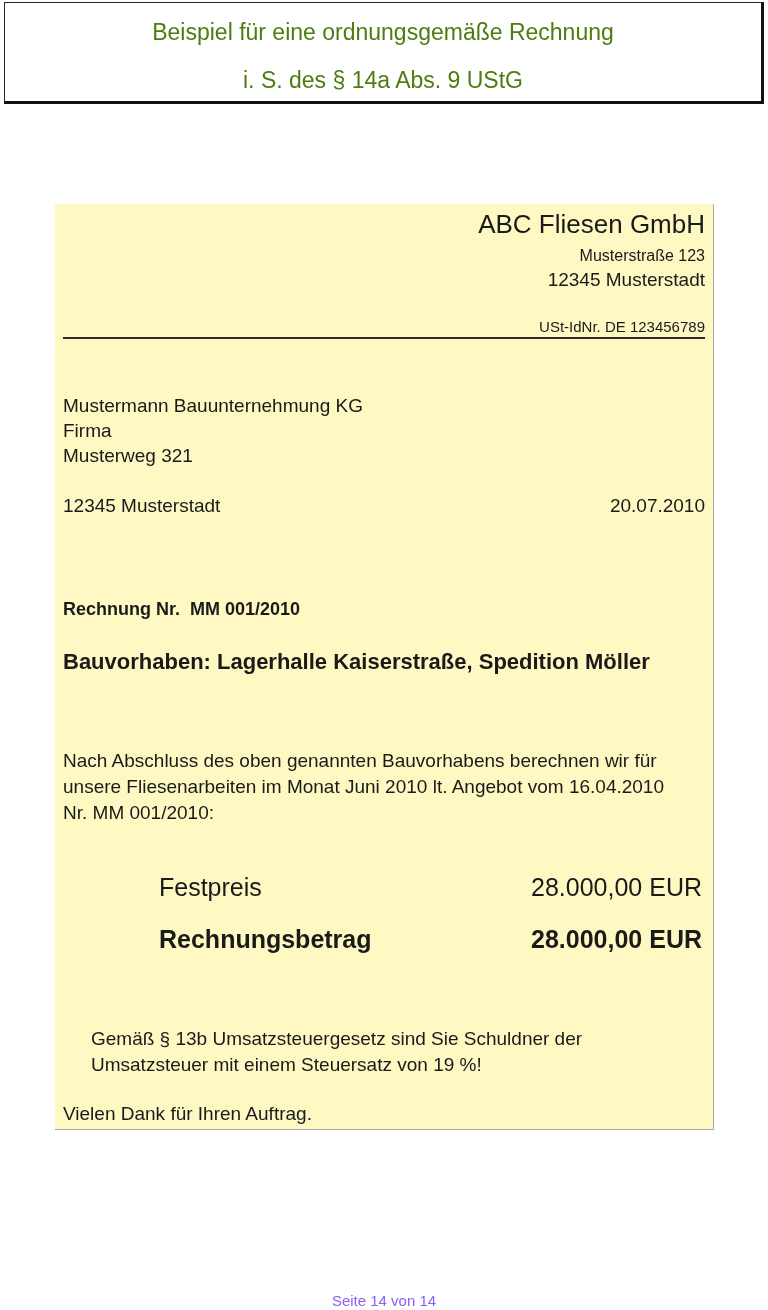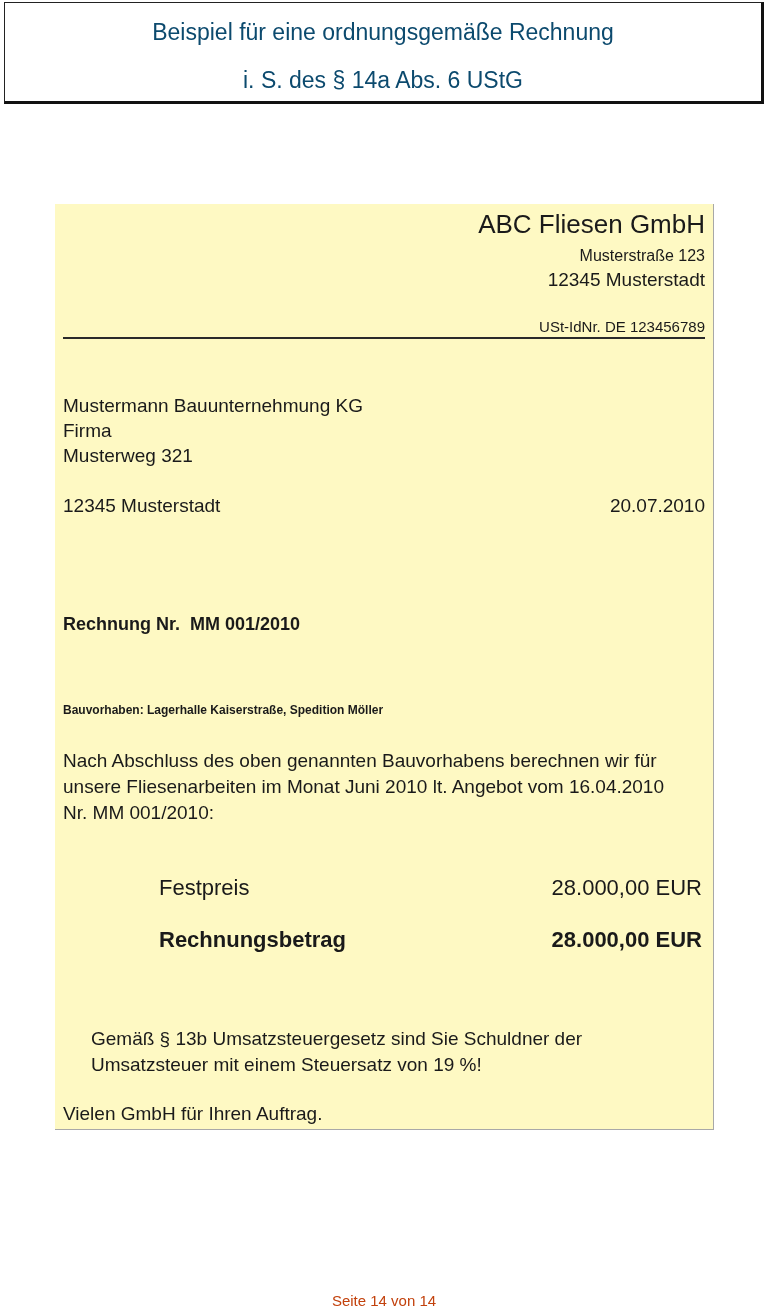--- a/index.html
+++ b/index.html
@@ -26,21 +26,21 @@
       border-bottom: 3px solid #111;
       background: #fff;
       text-align: center;
     }
     .title-line {
       position: absolute;
       left: 0;
       right: 0;
       font-size: 23px;
       line-height: 26px;
-      color: #0c4a6e;
+      color: #4d7c0f;
     }
     .title-line.l1 { top: 16px; }
     .title-line.l2 { top: 64px; }
 
     .invoice {
       position: absolute;
       left: 55px;
       top: 204px;
       width: 658px;
       height: 925px;
@@ -70,80 +70,80 @@
       left: 8px;
       right: 8px;
       top: 289px;
       font-size: 19px;
       line-height: 25px;
       display: flex;
       justify-content: space-between;
     }
     .bold { font-weight: bold; }
     .invoice-no { top: 393px; font-size: 18px; line-height: 24px; }
-    .project { top: 446px; font-size: 12px; line-height: 24px; margin-top: 48px; }
+    .project { top: 446px; font-size: 22px; line-height: 24px; }
     .intro { top: 544px; }
     .intro div { height: 26px; }
 
     .items {
       position: absolute;
       left: 104px;
       right: 11px;
       top: 671px;
-      font-size: 22px;
+      font-size: 25px;
       line-height: 25px;
     }
     .item-row {
       display: flex;
       justify-content: space-between;
       height: 26px;
     }
     .item-row.total { margin-top: 26px; font-weight: bold; }
     .note { top: 822px; }
     .note div { height: 26px; margin-left: 28px; }
     .thanks { top: 897px; }
 
     .footer {
       position: absolute;
       left: 0;
       right: 0;
       top: 1292px;
       text-align: center;
       font-size: 15px;
       line-height: 18px;
-      color: #c2410c;
+      color: #8b5cf6;
     }
   </style>
 </head>
 <body>
 
 <div class="title-box">
   <div class="title-line l1">Beispiel für eine ordnungsgemäße Rechnung</div>
-  <div class="title-line l2">i. S. des § 14a Abs. 6 UStG</div>
+  <div class="title-line l2">i. S. des § 14a Abs. 9 UStG</div>
 </div>
 
 <div class="invoice">
   <div class="abs right company-name">ABC Fliesen GmbH</div>
   <div class="abs right company-street">Musterstraße 123</div>
   <div class="abs right company-city">12345 Musterstadt</div>
   <div class="abs right vat-id">USt-IdNr. DE 123456789</div>
   <div class="rule"></div>
 
   <div class="abs body-text recipient">
     <div>Mustermann Bauunternehmung KG</div>
     <div>Firma</div>
     <div>Musterweg 321</div>
   </div>
 
   <div class="city-row">
     <span>12345 Musterstadt</span>
     <span>20.07.2010</span>
   </div>
 
-  <div class="abs body-text bold invoice-no" style="white-space: pre; margin-top: 15px;">Rechnung Nr.  MM 001/2010</div>
+  <div class="abs body-text bold invoice-no" style="white-space: pre;">Rechnung Nr.  MM 001/2010</div>
   <div class="abs body-text bold project">Bauvorhaben: Lagerhalle Kaiserstraße, Spedition Möller</div>
 
   <div class="abs body-text intro">
     <div>Nach Abschluss des oben genannten Bauvorhabens berechnen wir für</div>
     <div>unsere Fliesenarbeiten im Monat Juni 2010 lt. Angebot vom 16.04.2010</div>
     <div>Nr. MM 001/2010:</div>
   </div>
 
   <div class="items">
     <div class="item-row">
@@ -154,16 +154,16 @@
       <span>Rechnungsbetrag</span>
       <span>28.000,00 EUR</span>
     </div>
   </div>
 
   <div class="abs body-text note">
     <div>Gemäß § 13b Umsatzsteuergesetz sind Sie Schuldner der</div>
     <div>Umsatzsteuer mit einem Steuersatz von 19 %!</div>
   </div>
 
-  <div class="abs body-text thanks">Vielen GmbH für Ihren Auftrag.</div>
+  <div class="abs body-text thanks">Vielen Dank für Ihren Auftrag.</div>
 </div>
 
 <div class="footer">Seite 14 von 14</div>
 
 </body></html>

